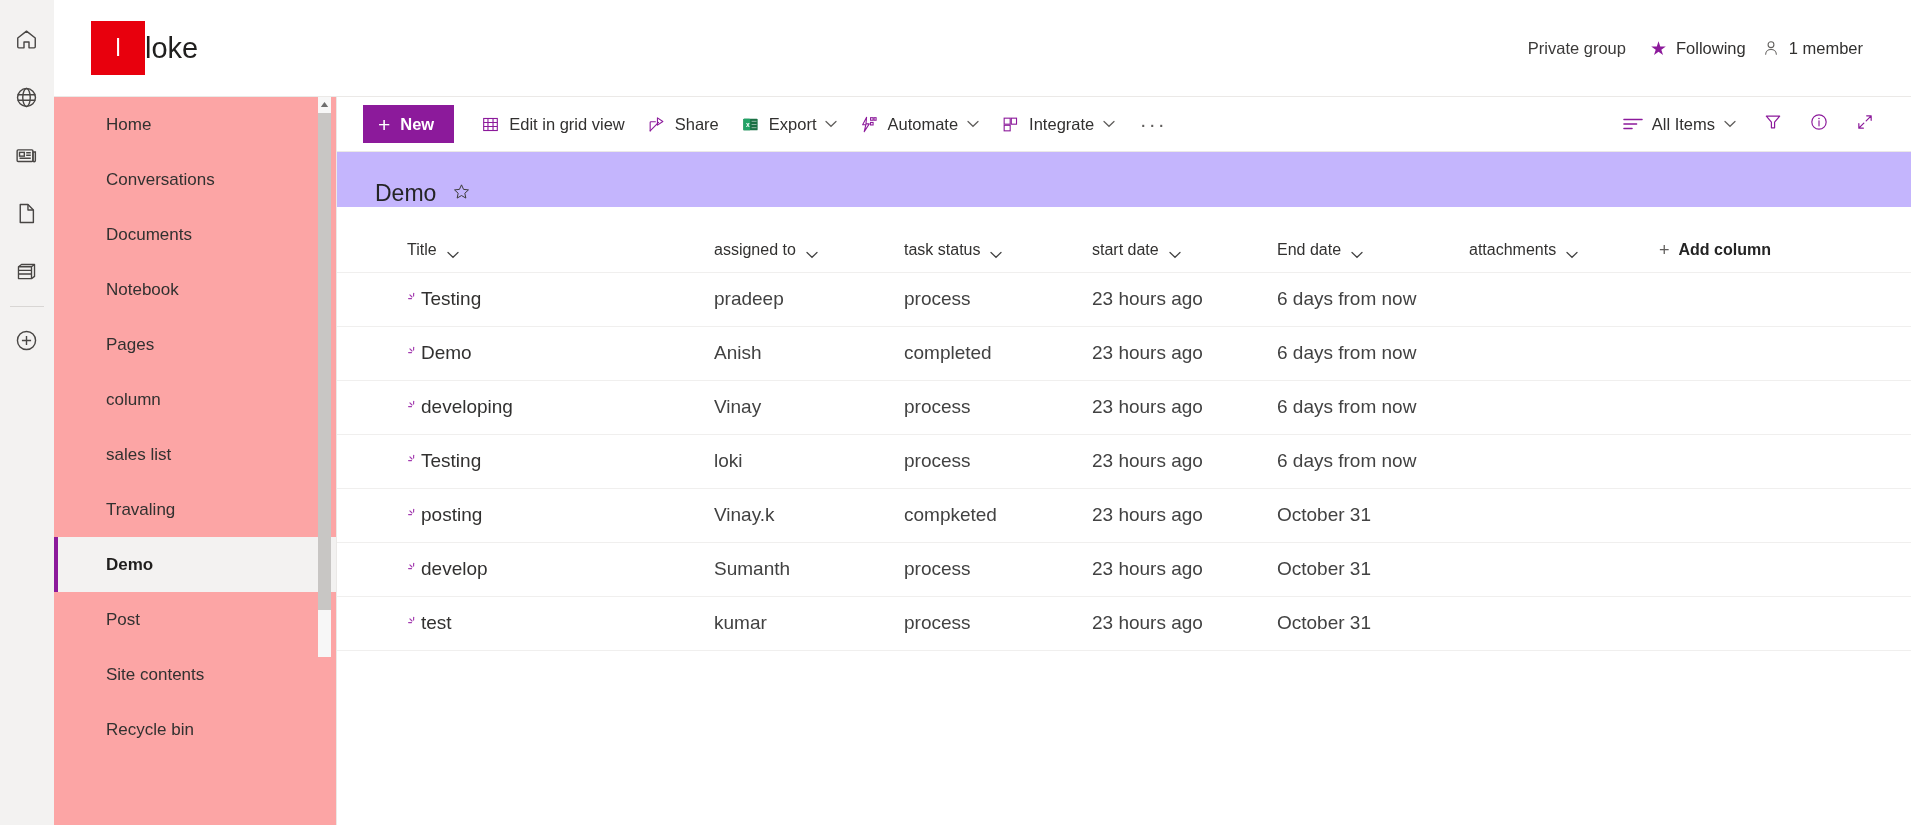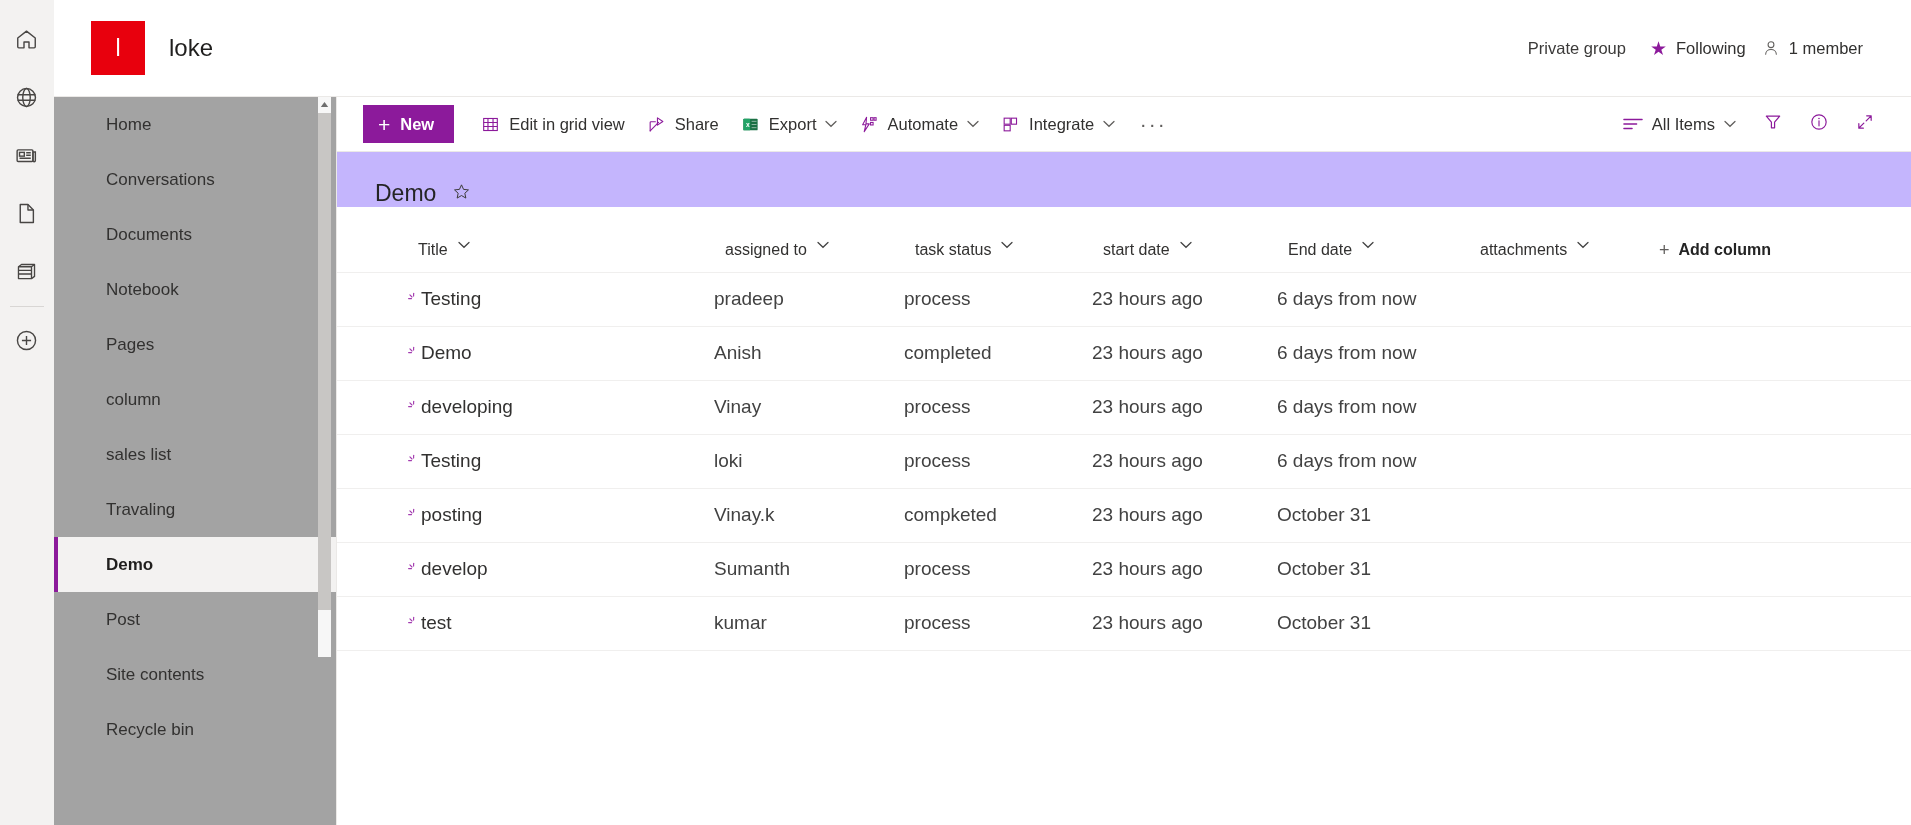--- a/index.html
+++ b/index.html
@@ -63,32 +63,31 @@
     width: 54px; height: 54px;
     background: #e8000d;
     color: #ffffff;
     display: flex; align-items: center; justify-content: center;
     font-size: 23px;
     font-weight: 400;
     letter-spacing: 0;
     flex: 0 0 auto;
   }
   .site-title {
-    font-size: 24px;
+    font-size: 29px;
     font-weight: 400;
     color: #201f1e;
-    margin-left: 24px;
     white-space: nowrap;
   }
 
   .nav-wrap {
     position: relative;
     height: 729px;
     border-top: 1px solid #ebe9e7;
-    background: #a3a3a3;
+    background: #fca5a5;
   }
   .nav-list {
     list-style: none;
     margin: 0;
     padding: 0;
     width: 283px;
   }
   .nav-item {
     position: relative;
     height: 55px;
@@ -308,22 +307,21 @@
   th.colh {
     font-size: 16px;
     color: #323130;
     font-weight: 600;
     vertical-align: middle;
     cursor: pointer;
     white-space: nowrap;
   }
   th.colh .hwrap {
     display: flex;
-    align-items: flex-start;
-    margin-left: 11px;
+    align-items: flex-end;
   }
   th.colh .hchev {
     margin-left: 10px;
     color: #424242;
     display: inline-flex;
     align-items: center;
   }
   .addcol {
     display: flex;
     align-items: center;

